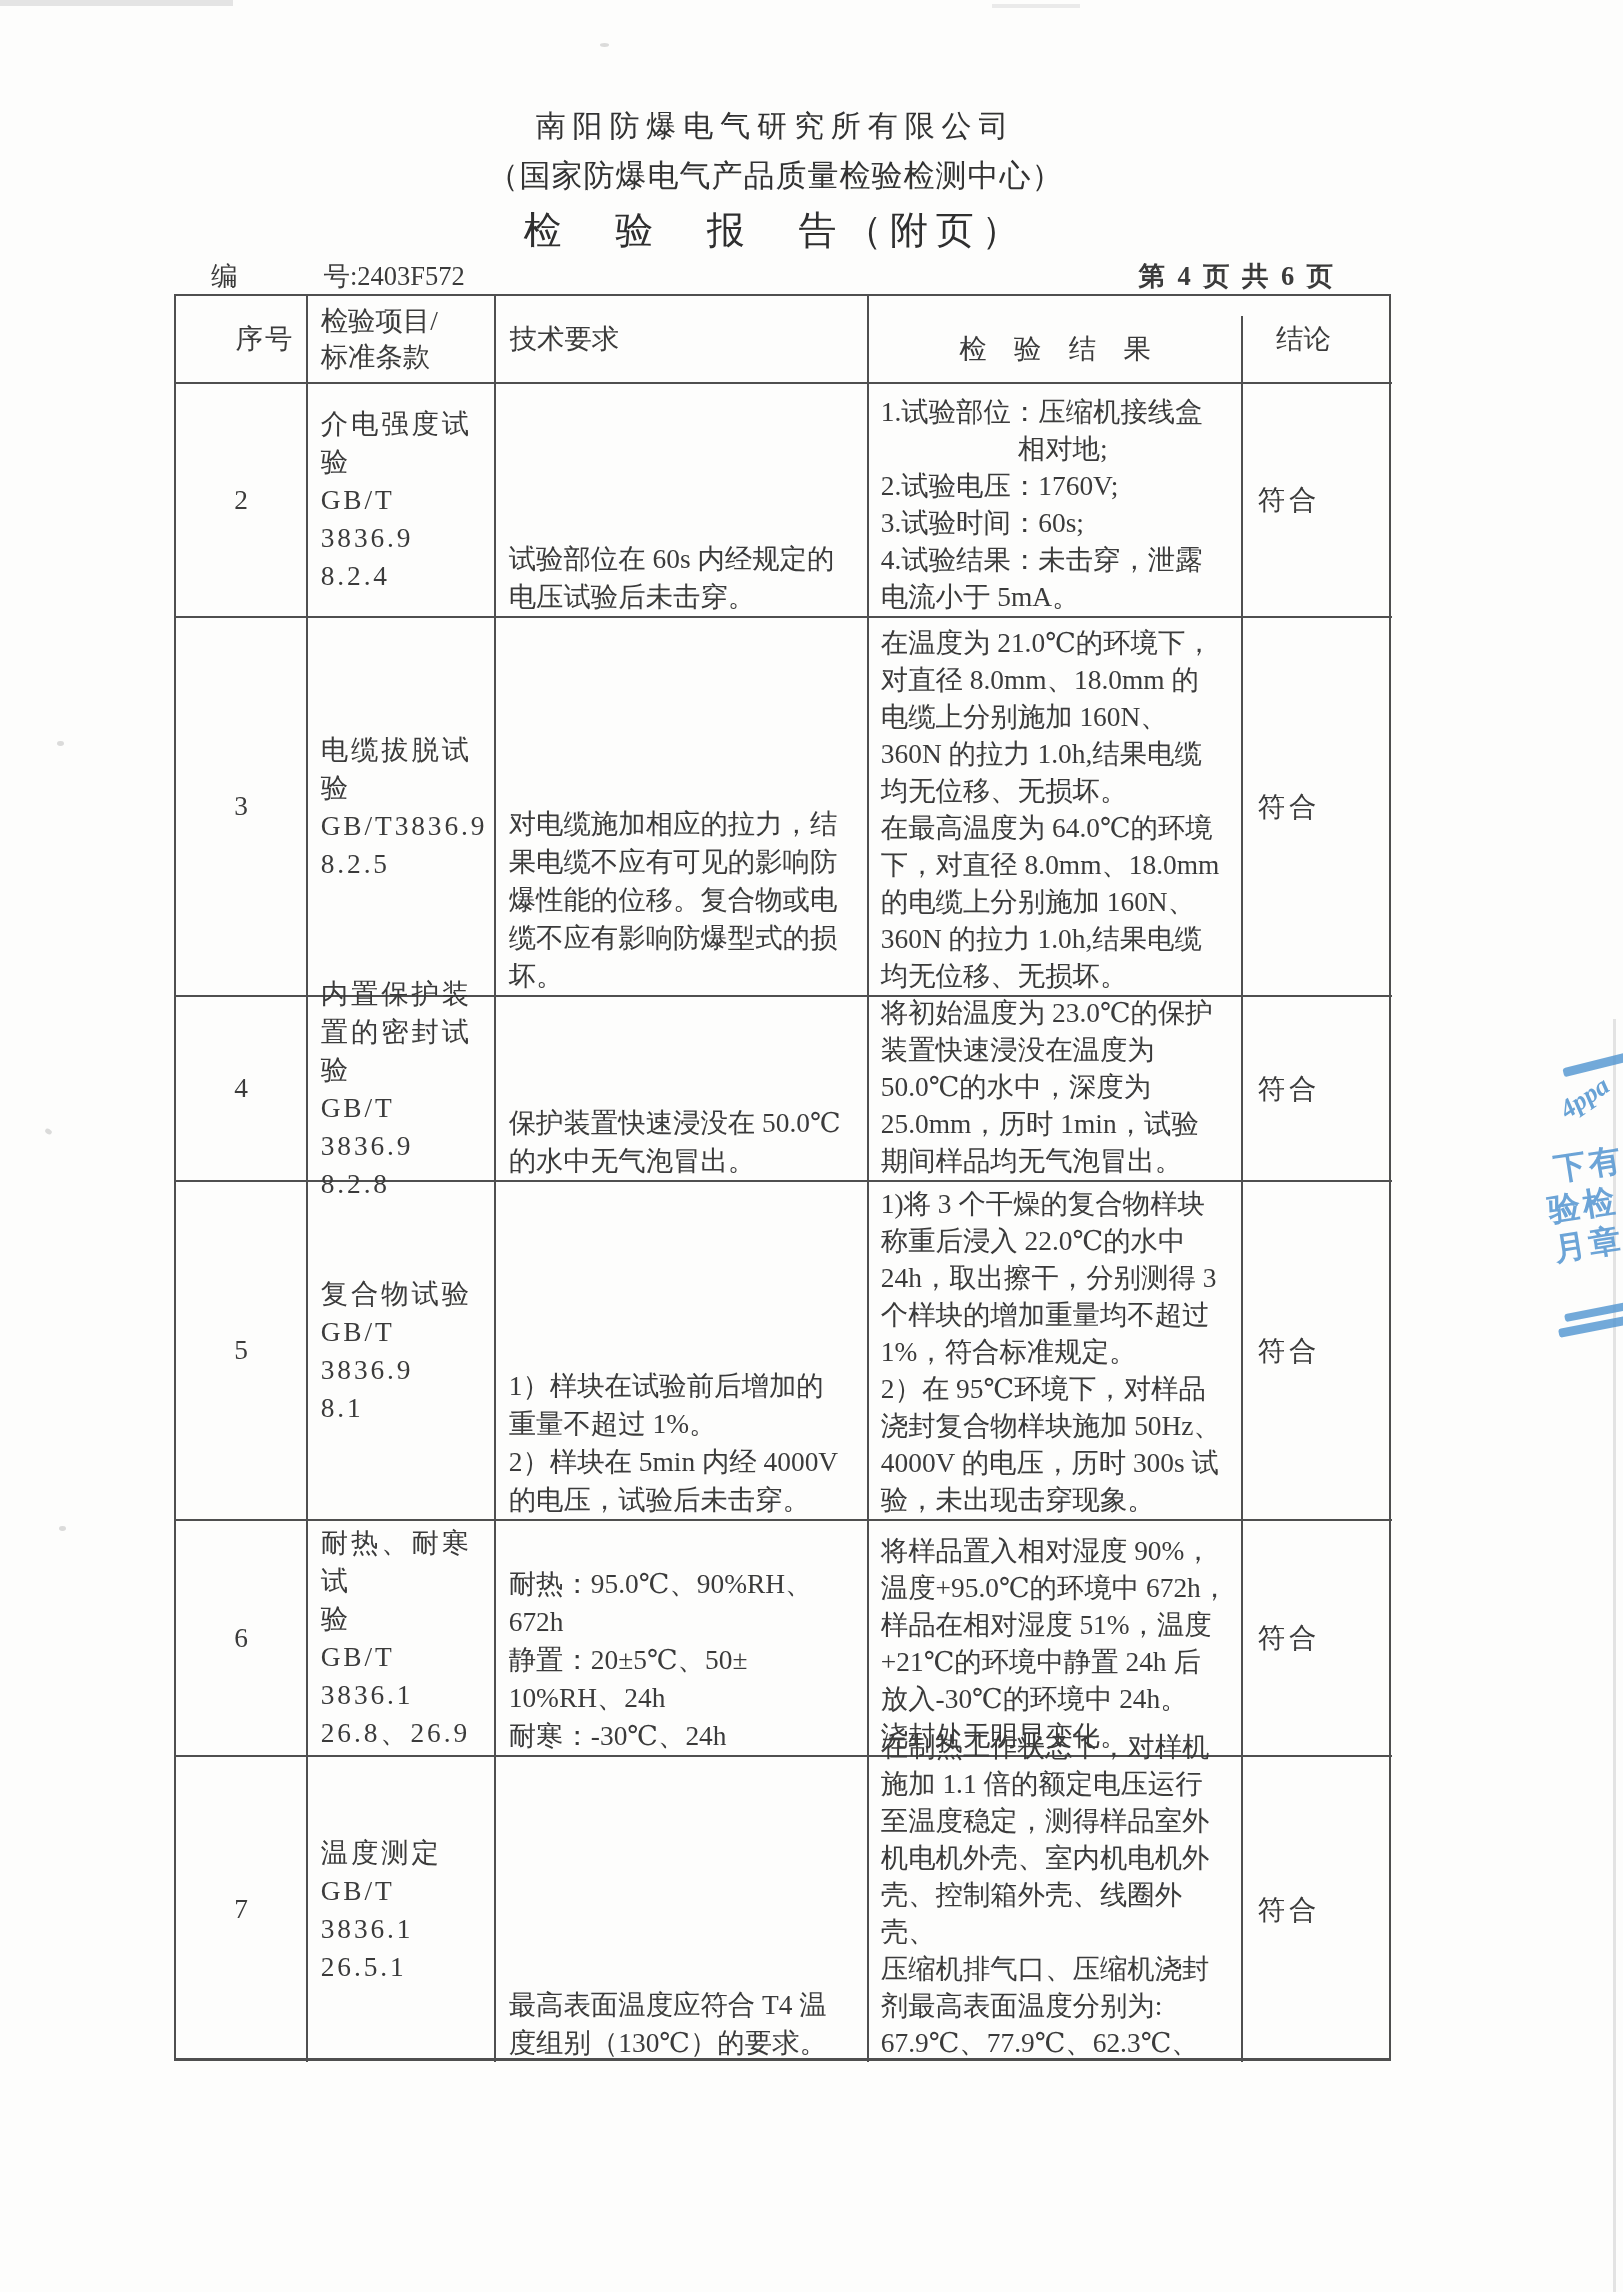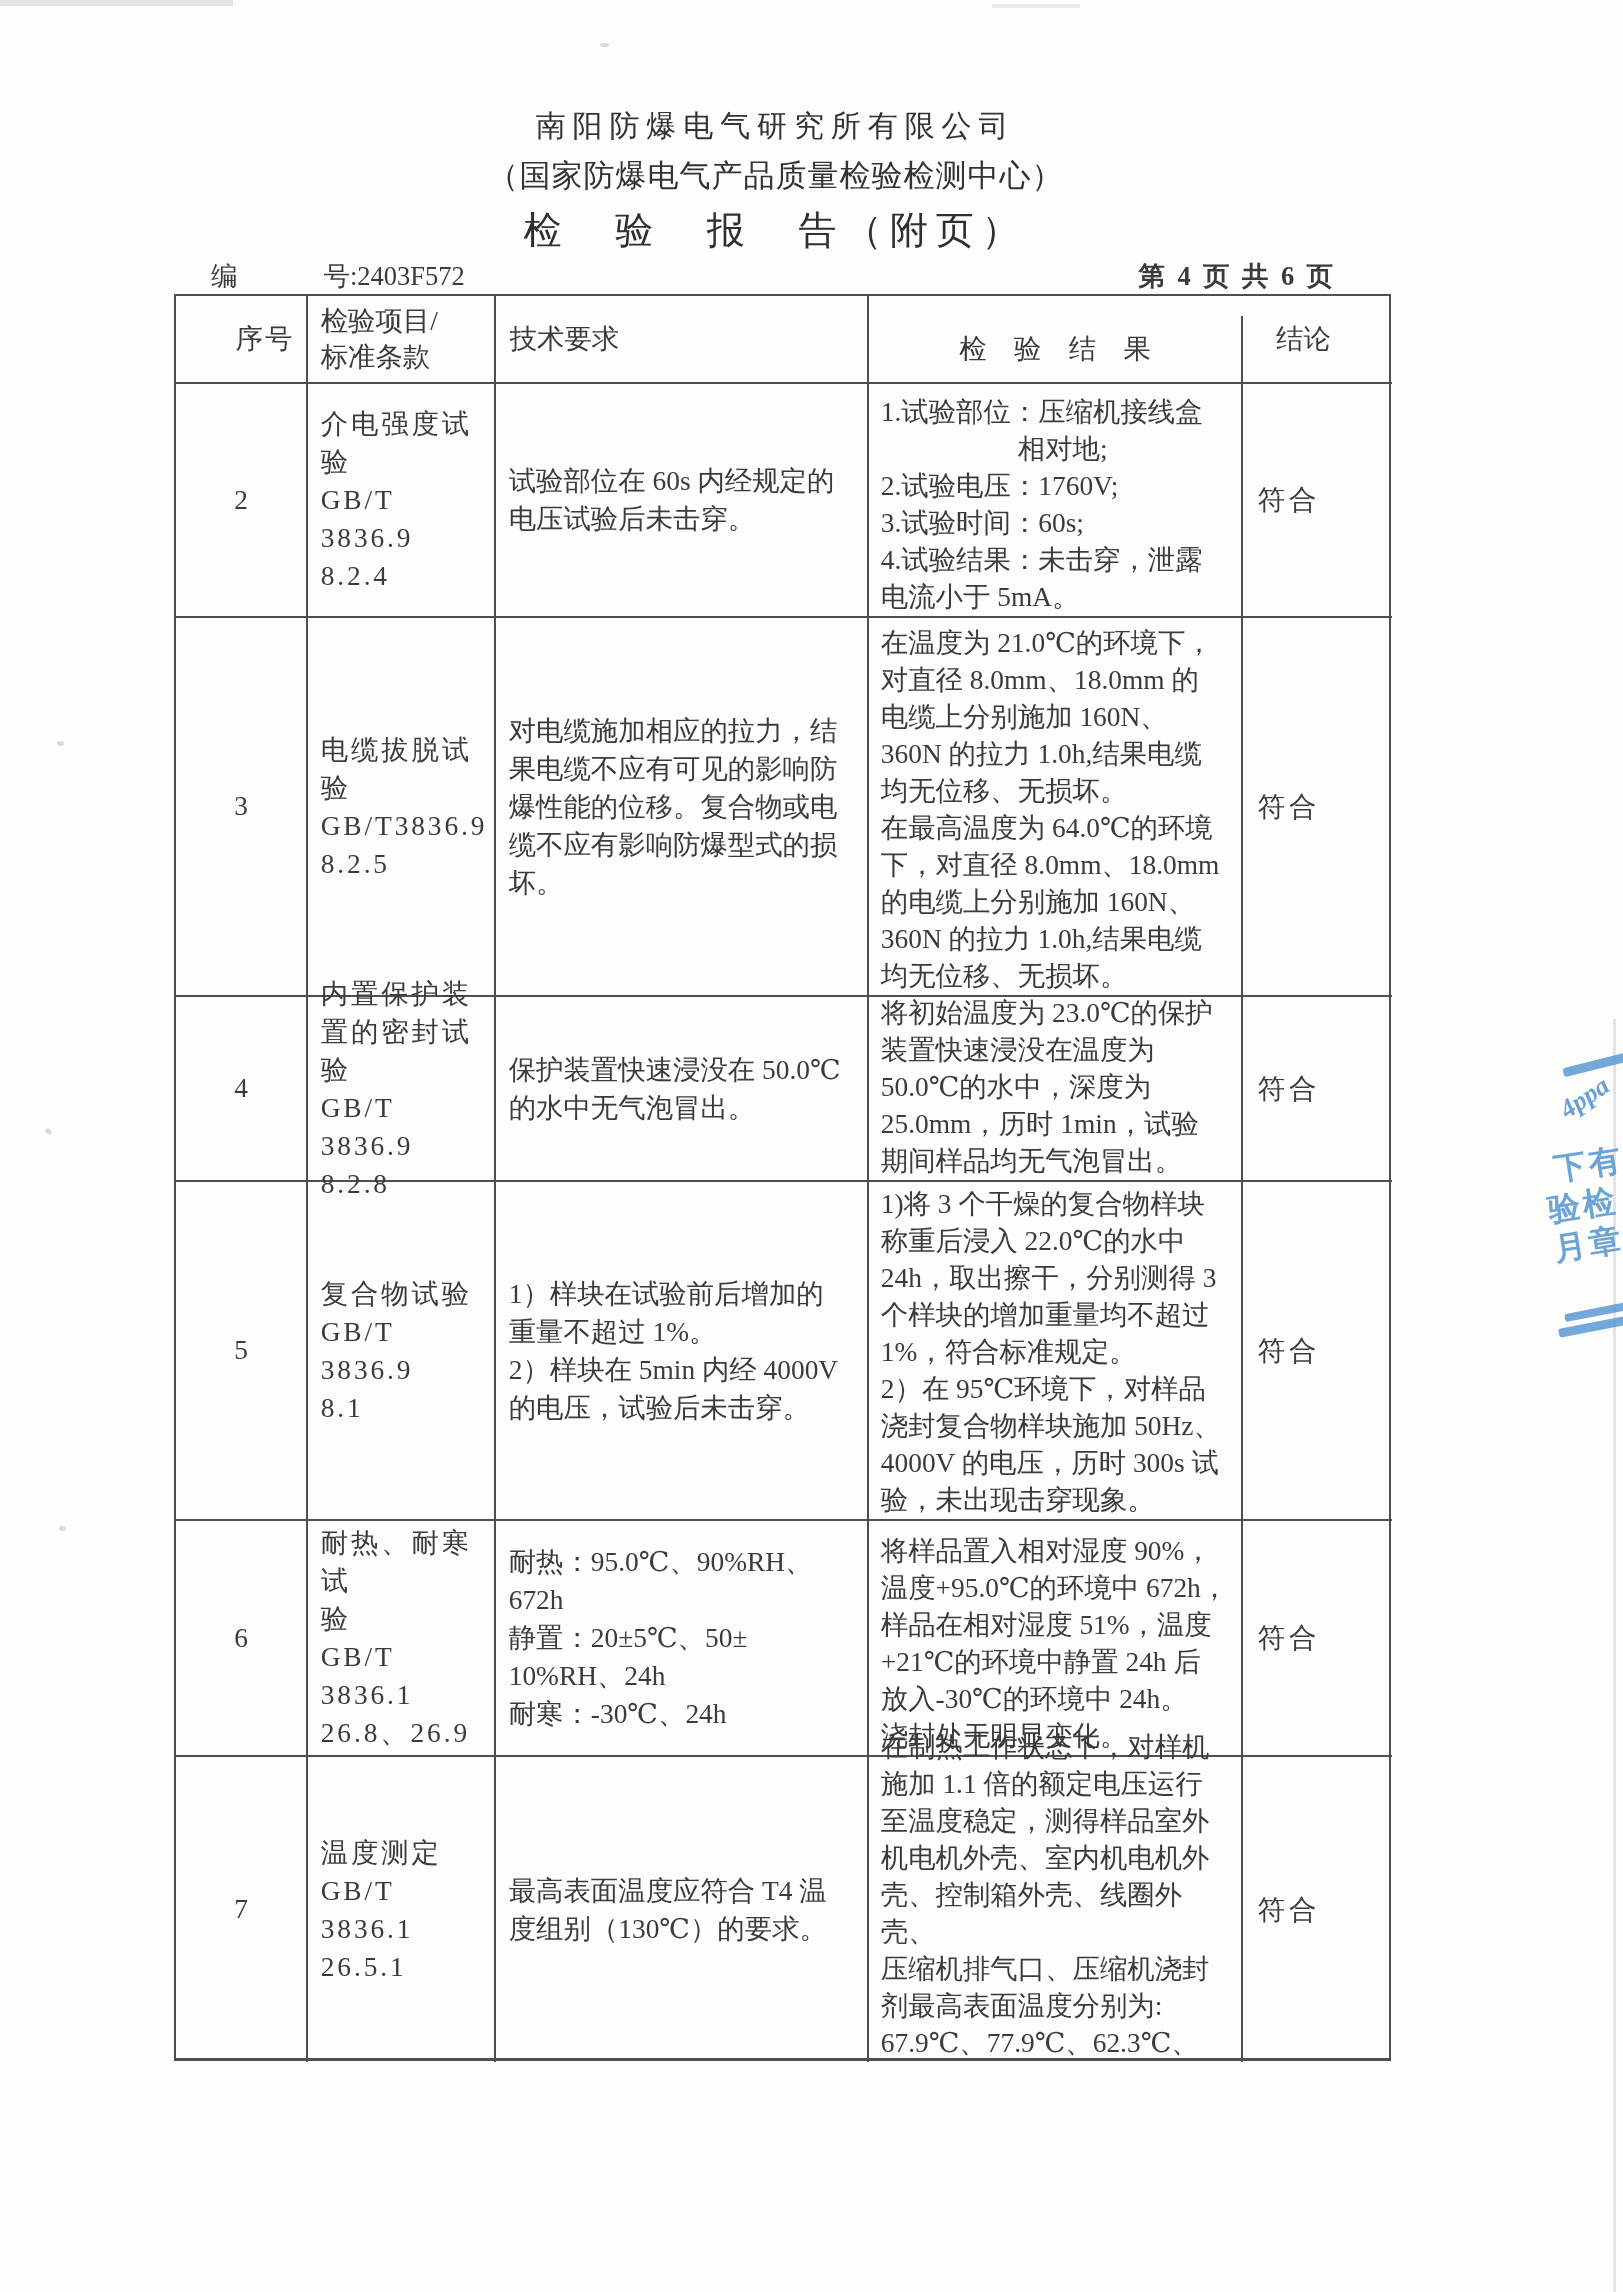--- a/index.html
+++ b/index.html
@@ -50,21 +50,21 @@
   .txt{white-space:pre-line;}
   
   .h-center{align-items:center;justify-content:center;letter-spacing:2px;padding-left:48px;}
   .h-item{align-items:center;padding-left:12.7px;line-height:36px;}
   .h-req{align-items:center;padding-left:13.7px;}
   .h-res{align-items:center;justify-content:center;margin-top:20px;}
   .h-con{align-items:center;padding-left:33px;}
   
   .c-no{align-items:center;justify-content:center;}
   .c-item{align-items:center;padding-left:12.7px;padding-right:2px;line-height:38px;letter-spacing:2.9px;}
-  .c-req{align-items:center;padding-left:12.7px;padding-right:5.9px;line-height:38px;}
+  .c-req{align-items:flex-end;padding-left:12.7px;padding-right:5.9px;line-height:38px;}
   .c-res{align-items:flex-end;padding:4.9px 7.8px 0 11.8px;line-height:37px;}
   .c-con{align-items:center;padding-left:14.7px;letter-spacing:3.9px;}
   
   .stamp{position:absolute;right:-13.7px;top:1047px;width:108px;height:294px;}
   .s-line{position:absolute;background:#4f93cf;opacity:.8;border-radius:2.9px;}
   .s-line-top{left:33px;top:9.8px;width:94px;height:8.8px;transform:rotate(-14deg);}
   .s-line-bot{left:35px;top:259px;width:86px;height:7.8px;transform:rotate(-11deg);}
   .s-line-bot2{left:29px;top:273px;width:94px;height:8.8px;transform:rotate(-11deg);}
   .s-eng{position:absolute;left:29px;top:35px;font-size:26.5px;font-weight:bold;color:#4f93cf;opacity:.85;transform:rotate(-34deg);font-style:italic;}
   .s-cjk{position:absolute;font-size:32px;font-weight:bold;color:#5d9bd3;opacity:.9;letter-spacing:2.9px;white-space:nowrap;}

